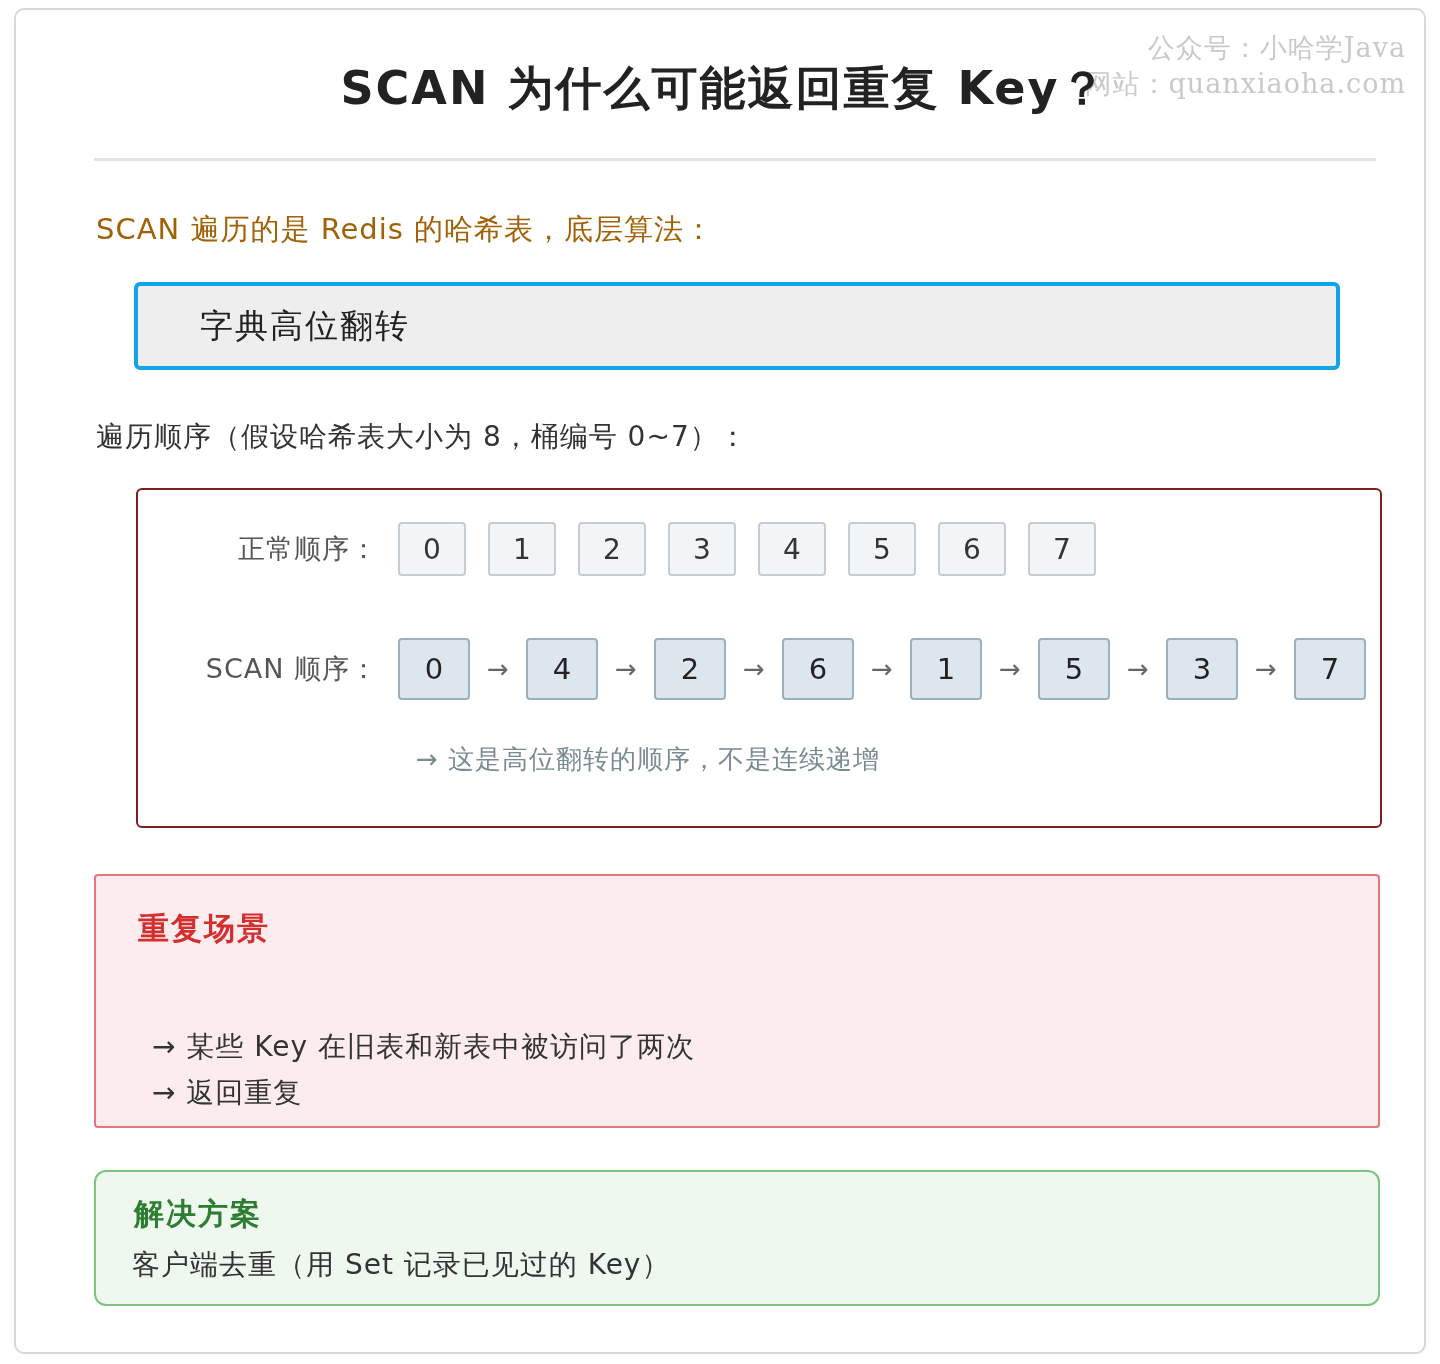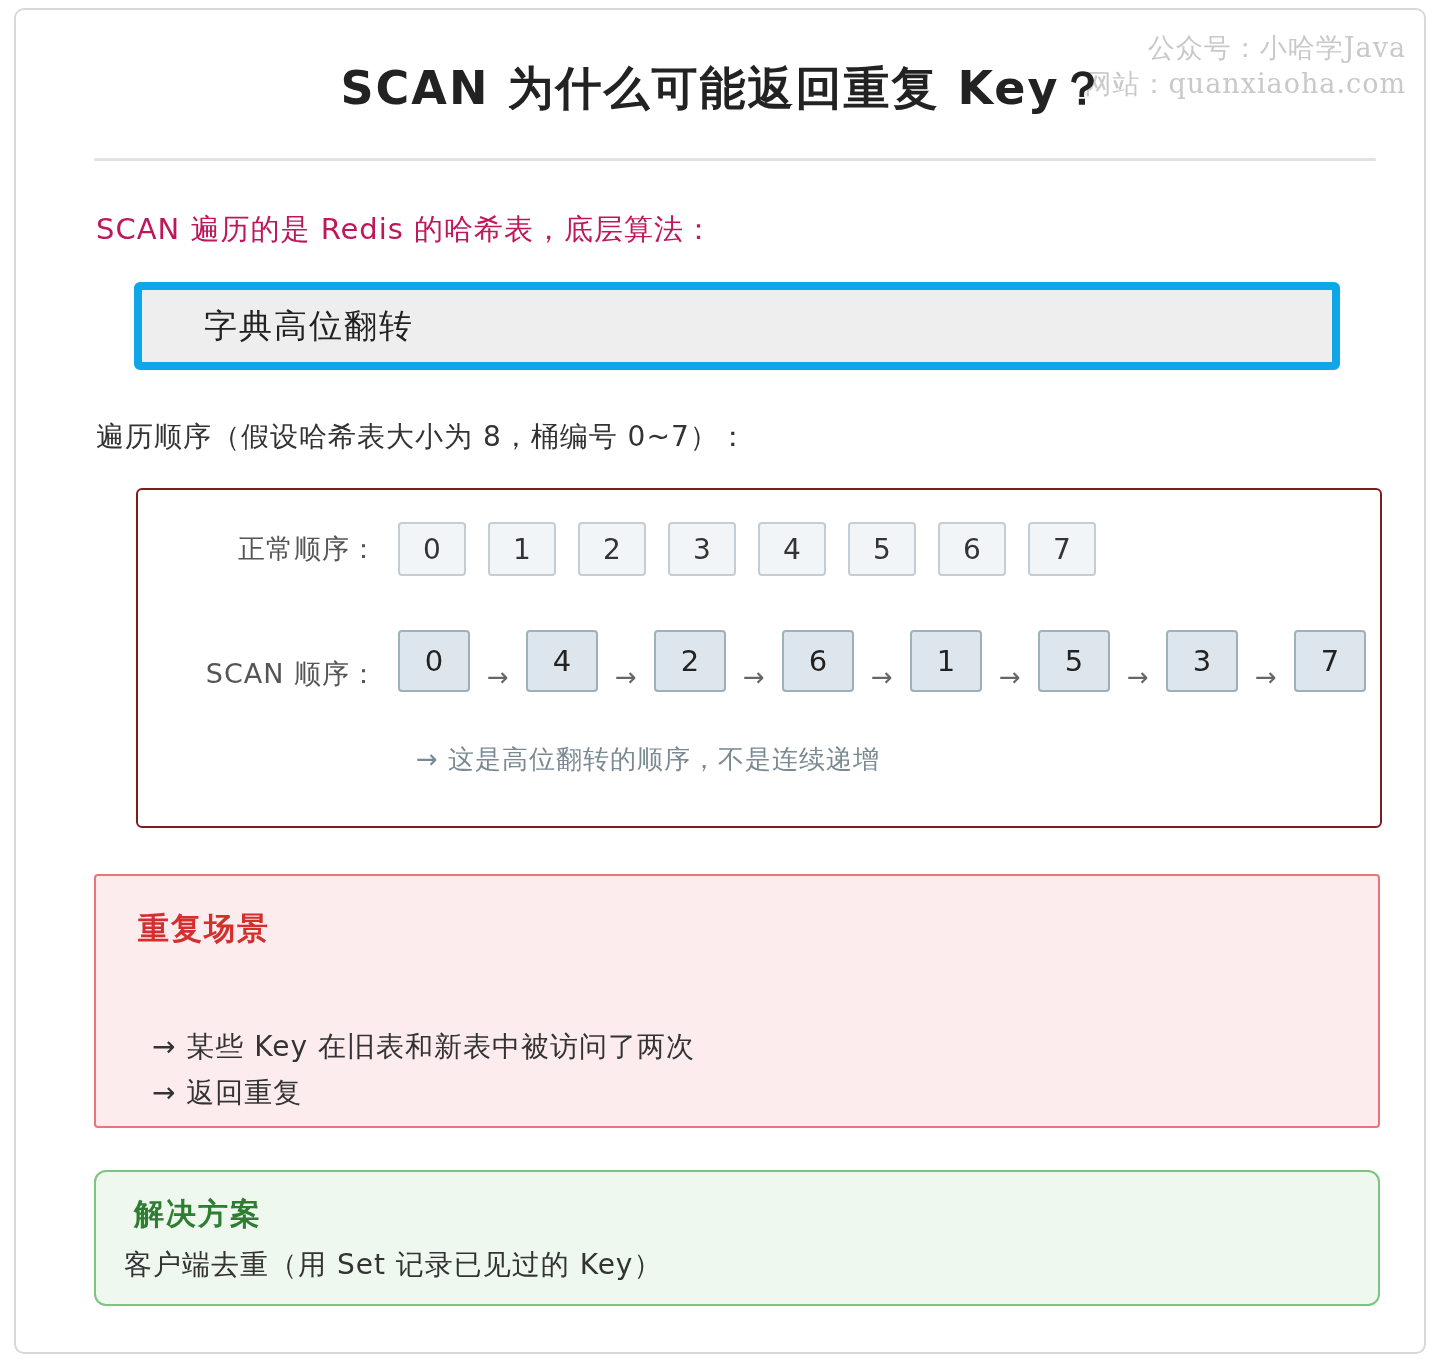--- a/index.html
+++ b/index.html
@@ -65,32 +65,32 @@
     height: 3px;
     background: #e2e2e2;
     border-radius: 2px;
   }
 
   .lead {
     position: absolute;
     left: 80px;
     top: 200px;
     font-size: 29px;
-    color: #be185d;
+    color: #a16207;
     letter-spacing: 1px;
   }
 
   .algo-box {
     position: absolute;
     left: 118px;
     top: 272px;
     width: 1206px;
     height: 88px;
     background: #eeeeee;
-    border: 8px solid #0ea5e9;
+    border: 4px solid #0ea5e9;
     border-radius: 6px;
     box-sizing: border-box;
     display: flex;
     align-items: center;
   }
   .algo-box span {
     margin-left: 62px;
     font-size: 33px;
     color: #222222;
     letter-spacing: 2px;
@@ -116,21 +116,21 @@
     background: #ffffff;
     box-sizing: border-box;
   }
 
   .row {
     position: absolute;
     display: flex;
     align-items: center;
   }
   .row-normal { left: 40px; top: 32px; }
-  .row-scan   { left: 40px; top: 140px; align-items: flex-end; }
+  .row-scan   { left: 40px; top: 148px; }
 
   .row-label {
     font-size: 27px;
     color: #555555;
     letter-spacing: 1px;
     width: 200px;
     text-align: right;
     margin-right: 20px;
   }
 
@@ -241,21 +241,21 @@
     position: absolute;
     left: 38px;
     top: 22px;
     font-size: 30px;
     font-weight: 700;
     color: #2e7d32;
     letter-spacing: 2px;
   }
   .fix-text {
     position: absolute;
-    left: 28px;
+    left: 36px;
     top: 74px;
     font-size: 28px;
     color: #333333;
     letter-spacing: 1px;
   }
 </style>
 </head>
 <body>
 
 <div class="page">

